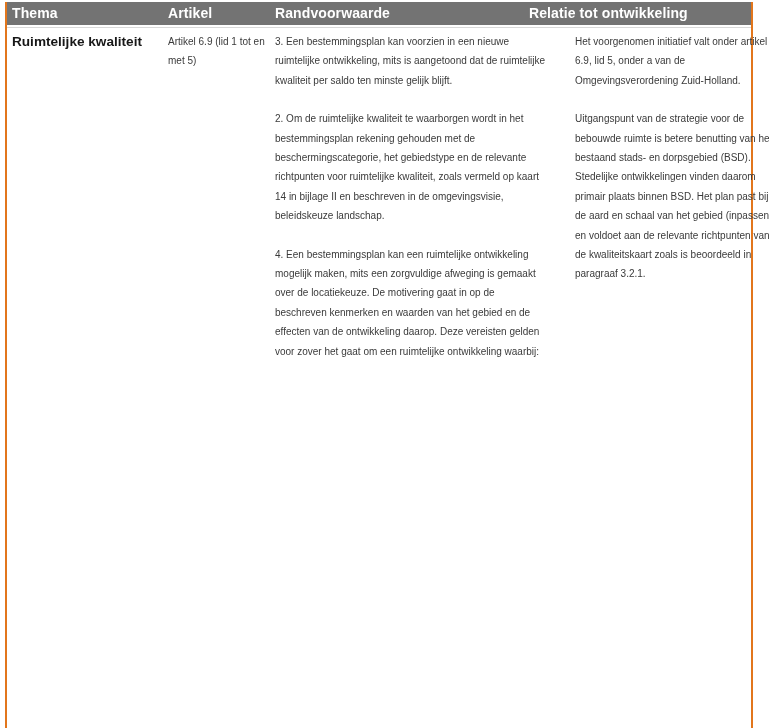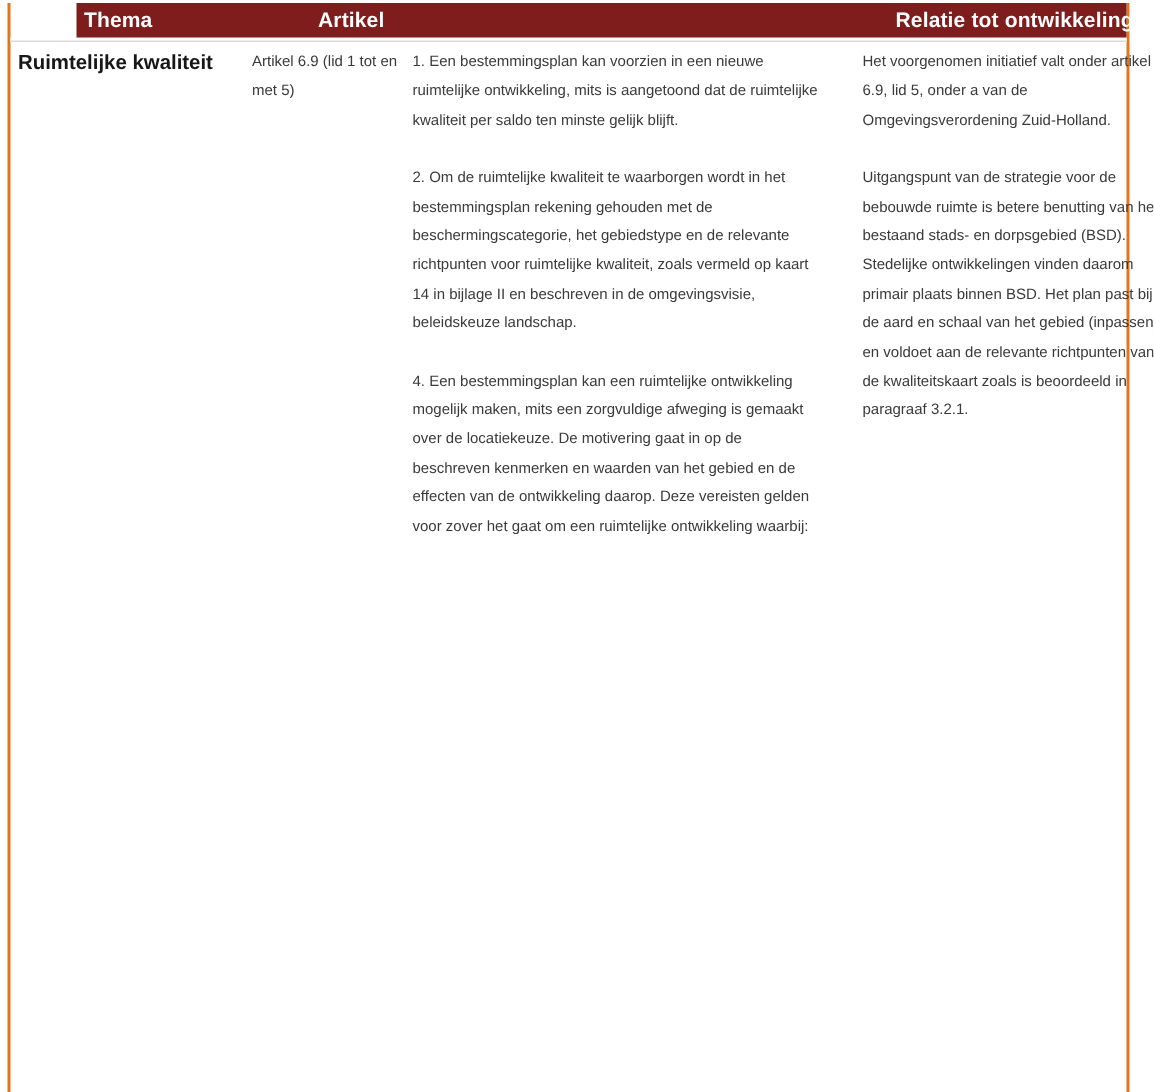--- a/index.html
+++ b/index.html
@@ -34,39 +34,38 @@
     border-left: 2px solid #e2761c;
     border-right: 2px solid #e2761c;
     box-sizing: border-box;
     background: #ffffff;
   }
 
   
   .thead {
     position: relative;
     height: 23px;
-    background: #7f1d1d;
+    background: #737373;
     box-sizing: border-box;
-    margin-left: 44px;
   }
   .thead .hcell {
     position: absolute;
     top: 0;
     height: 23px;
     line-height: 23px;
     color: #ffffff;
     font-weight: bold;
     font-size: 14px;
     letter-spacing: 0.1px;
     white-space: nowrap;
   }
   .hc1 { left: 5px; }
   .hc2 { left: 161px; }
   .hc3 { left: 268px; }
-  .hc4 { left: 546px; }
+  .hc4 { left: 522px; }
 
   
   .head-rule {
     height: 2px;
     background: #ffffff;
     border-bottom: 1px solid #d9d9d9;
   }
 
   
   .tbody-row {
@@ -124,37 +123,38 @@
 </style>
 </head>
 <body>
 
 <div class="doc-canvas">
   <div class="reg-table">
 
     <div class="thead">
       <div class="hcell hc1">Thema</div>
       <div class="hcell hc2">Artikel</div>
+      <div class="hcell hc3">Randvoorwaarde</div>
       <div class="hcell hc4">Relatie tot ontwikkeling</div>
     </div>
 
     <div class="head-rule"></div>
 
     <div class="tbody-row">
 
       <div class="cell c-thema">
         <p class="tight">Ruimtelijke kwaliteit</p>
       </div>
 
       <div class="cell c-artikel">
         <p class="tight">Artikel 6.9 (lid 1 tot en met 5)</p>
       </div>
 
       <div class="cell c-rand">
-        <p>1. Een bestemmingsplan kan voorzien in een nieuwe ruimtelijke ontwikkeling, mits is aangetoond dat de ruimtelijke kwaliteit per saldo ten minste gelijk blijft.</p>
+        <p>3. Een bestemmingsplan kan voorzien in een nieuwe ruimtelijke ontwikkeling, mits is aangetoond dat de ruimtelijke kwaliteit per saldo ten minste gelijk blijft.</p>
         <p>2. Om de ruimtelijke kwaliteit te waarborgen wordt in het bestemmingsplan rekening gehouden met de beschermingscategorie, het gebiedstype en de relevante richtpunten voor ruimtelijke kwaliteit, zoals vermeld op kaart 14 in bijlage II en beschreven in de omgevingsvisie, beleidskeuze landschap.</p>
         <p class="tight">4. Een bestemmingsplan kan een ruimtelijke ontwikkeling mogelijk maken, mits een zorgvuldige afweging is gemaakt over de locatiekeuze. De motivering gaat in op de beschreven kenmerken en waarden van het gebied en de effecten van de ontwikkeling daarop. Deze vereisten gelden voor zover het gaat om een ruimtelijke ontwikkeling waarbij:</p>
       </div>
 
       <div class="cell c-relatie">
         <p>Het voorgenomen initiatief valt onder artikel 6.9, lid 5, onder a van de Omgevingsverordening Zuid-Holland.</p>
         <p>Uitgangspunt van de strategie voor de bebouwde ruimte is betere benutting van het bestaand stads- en dorpsgebied (BSD). Stedelijke ontwikkelingen vinden daarom primair plaats binnen BSD. Het plan past bij de aard en schaal van het gebied (inpassen) en voldoet aan de relevante richtpunten van de kwaliteitskaart zoals is beoordeeld in paragraaf 3.2.1.</p>
       </div>
 
       <div class="col-sep"></div>

